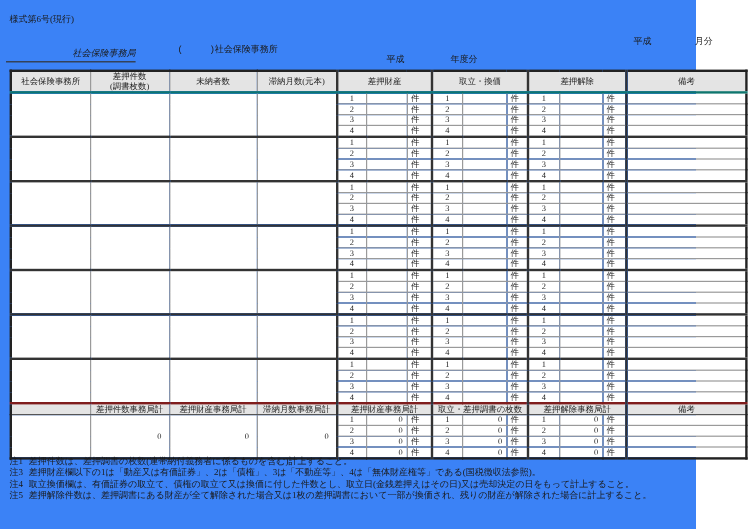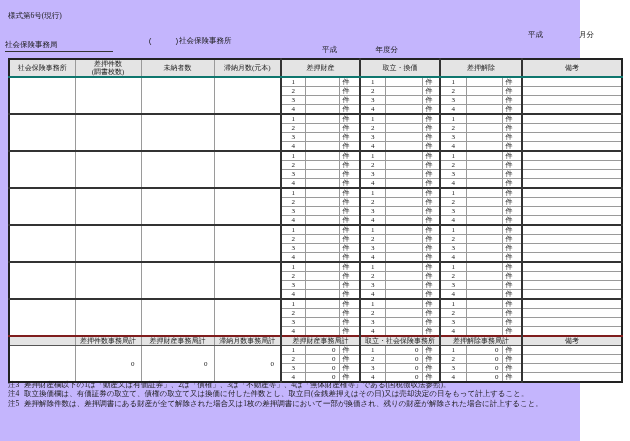--- a/index.html
+++ b/index.html
@@ -1,24 +1,24 @@
 <!DOCTYPE html>
 <html><head>
 <meta charset="utf-8">
 <style>
   html,body{margin:0;padding:0;background:#fff;}
   body{width:630px;height:441px;overflow:hidden;
        font-family:"Liberation Serif","DejaVu Serif",serif;color:#1a1a1a;}
-  .page{position:relative;width:580px;height:441px;background:#c4b5fd;}
+  .page{position:relative;width:580px;height:441px;background:#3b82f6;}
   .abs{position:absolute;white-space:nowrap;}
   .form-number{left:8px;top:11px;font-size:7.5px;}
   .form-title{left:0;right:0;top:24px;text-align:center;font-size:7.5px;}
   .period{left:528px;top:30px;width:66px;display:flex;justify-content:space-between;font-size:7.5px;}
   .office-line{left:5px;top:40px;font-size:7.5px;}
-  .bureau{display:inline-block;width:108px;text-align:left;border-bottom:1px solid #333;padding-bottom:1px;}
+  .bureau{display:inline-block;width:108px;text-align:right;border-bottom:1px solid #333;padding-bottom:1px;font-style:italic;}
   .branch{left:148px;top:36px;font-size:7.5px;font-family:Liberation Mono, monospace;}
   .branch .gap{display:inline-block;width:22px;}
   .fiscal{left:322px;top:45px;width:76px;display:flex;justify-content:space-between;font-size:7.5px;}
 
   table.main{position:absolute;left:8px;top:58px;width:613px;border-collapse:collapse;table-layout:fixed;
              border:2px solid #222;}
   td,th{border:1px solid #9a9a9a;padding:0;font-weight:normal;font-size:7px;line-height:8px;
         overflow:hidden;white-space:nowrap;}
   thead th{background:#e4e4e4;height:16px;text-align:center;vertical-align:middle;border-bottom:2px solid #0f766e;}
   tbody td{height:8px;background:#fff;}
@@ -458,21 +458,21 @@
           <td class="sb"></td>
         </tr>
       </tbody>
     <tbody>
       <tr class="totals-head">
         <td></td>
         <td>差押件数事務局計</td>
         <td>差押財産事務局計</td>
         <td>滞納月数事務局計</td>
         <td colspan="3" class="sb">差押財産事務局計</td>
-        <td colspan="3" class="sb">取立・社会保険事務所</td>
+        <td colspan="3" class="sb">取立・差押調書の枚数</td>
         <td colspan="3" class="sb">差押解除事務局計</td>
         <td class="sb">備考</td>
       </tr>
     </tbody>
     <tbody id="totals-body">
         <tr>
           <td rowspan="4"></td>
           <td class="tot" rowspan="4">0</td>
           <td class="tot" rowspan="4">0</td>
           <td class="tot" rowspan="4">0</td>
@@ -520,20 +520,24 @@
           <td class="unit">件</td>
           <td class="no sb">4</td>
           <td class="valr">0</td>
           <td class="unit">件</td>
           <td class="sb"></td>
         </tr>
       </tbody>
   </table>
 
   <div class="notes" id="notes-list">
+      <div class="note-row">
+        <span class="note-label">注1</span>
+        <span class="note-text">差押件数は、差押調書の枚数(連帯納付義務者に係るものを含む)計上すること。</span>
+      </div>
       <div class="note-row">
         <span class="note-label">注3</span>
         <span class="note-text">差押財産欄以下の1は「動産又は有価証券」、2は「債権」、3は「不動産等」、4は「無体財産権等」である(国税徴収法参照)。</span>
       </div>
       <div class="note-row">
         <span class="note-label">注4</span>
         <span class="note-text">取立換価欄は、有価証券の取立て、債権の取立て又は換価に付した件数とし、取立日(金銭差押えはその日)又は売却決定の日をもって計上すること。</span>
       </div>
       <div class="note-row">
         <span class="note-label">注5</span>

